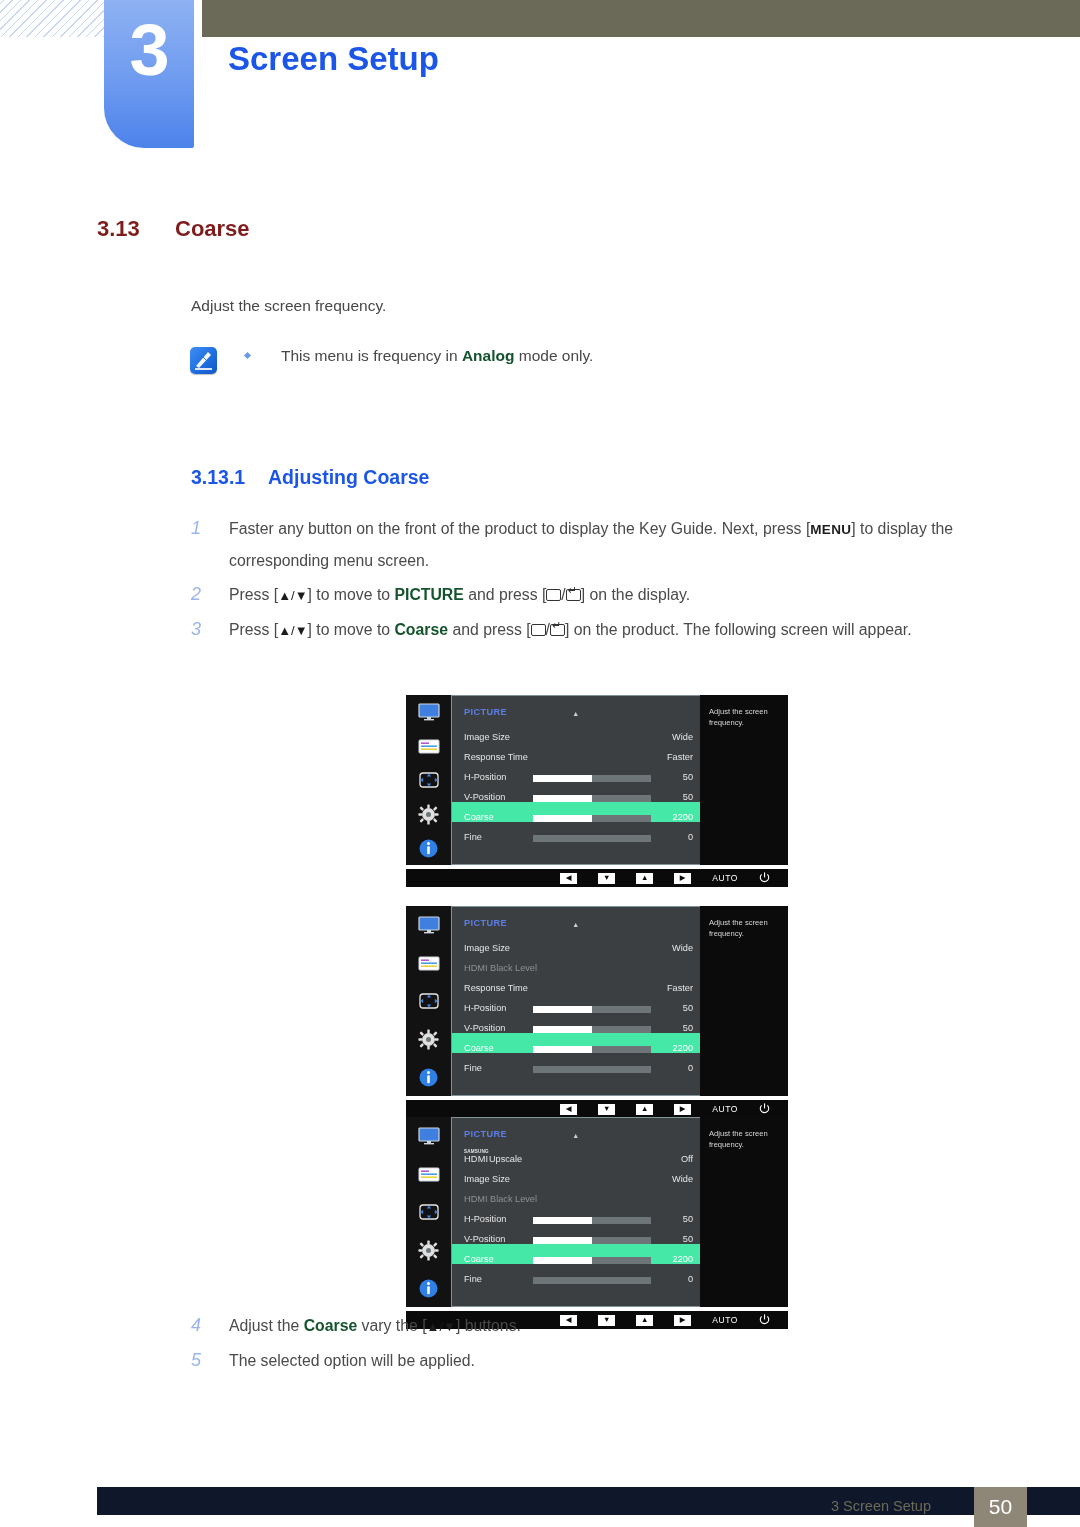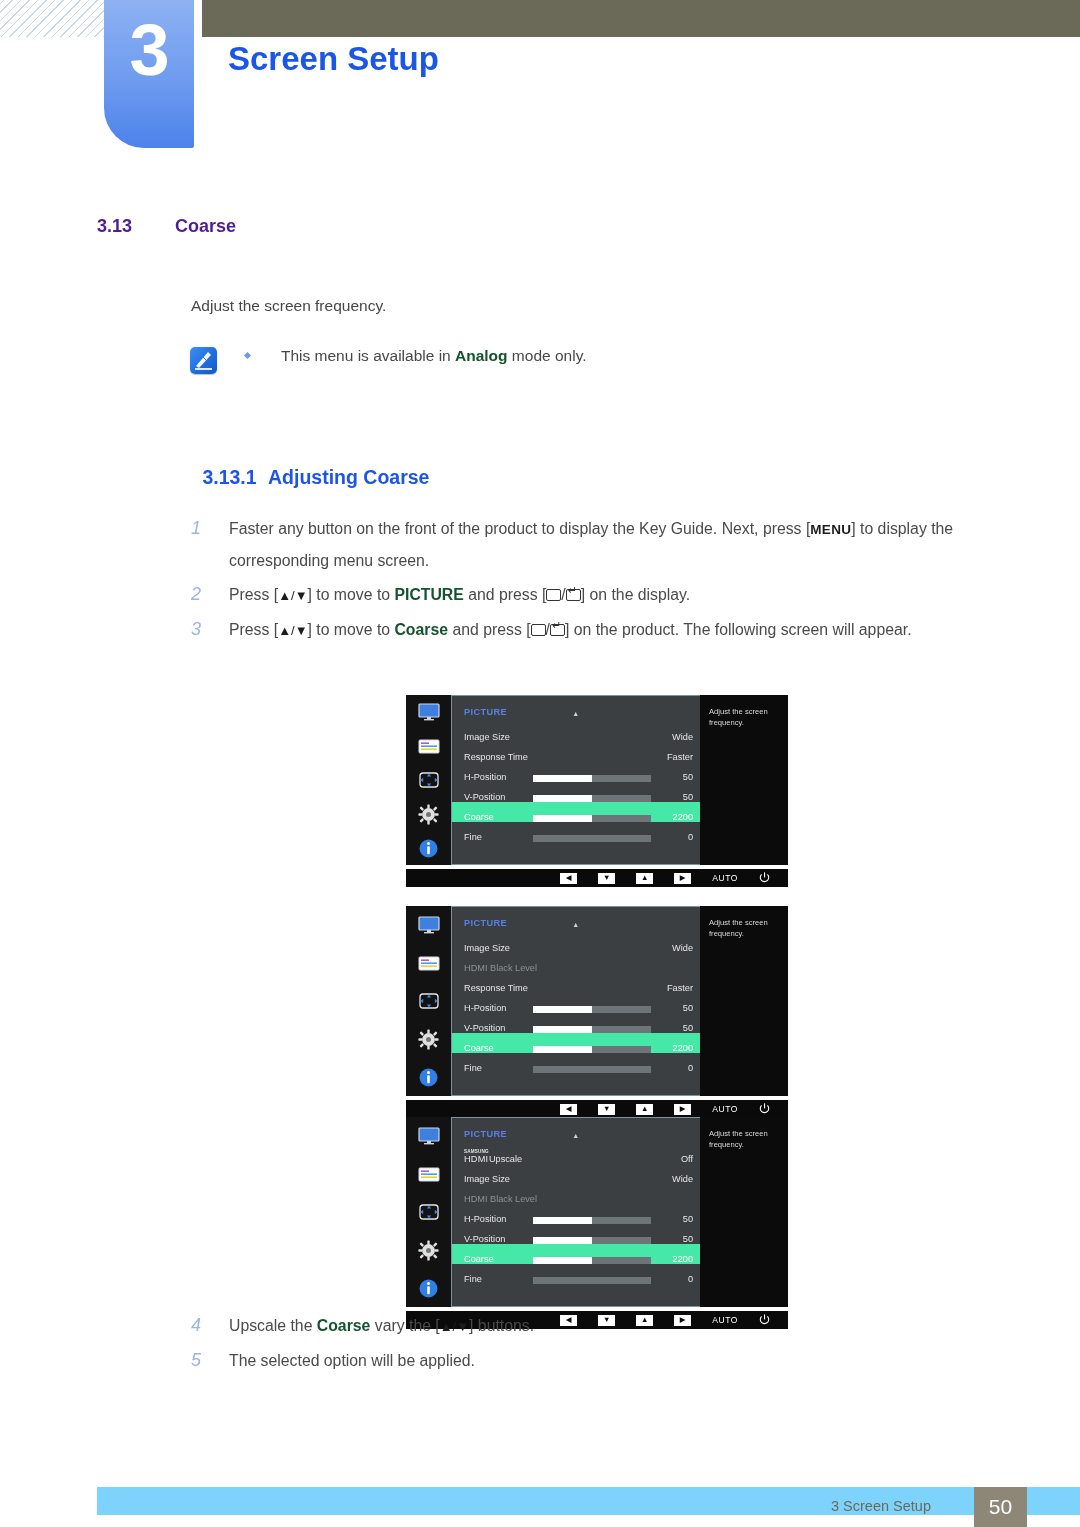--- a/index.html
+++ b/index.html
@@ -57,23 +57,23 @@
     font-size: 33px;
     font-weight: bold;
     color: #1b56e8;
     letter-spacing: 0px;
   }
 
   
   .sec-h1 {
     position: absolute;
     left: 97px; top: 216px;
-    font-size: 18px;
+    font-size: 22px;
     font-weight: bold;
-    color: #4c1d95;
+    color: #7f1d1d;
   }
   .sec-h1 .num { display: inline-block; width: 78px; }
 
   .intro-text {
     position: absolute;
     left: 191px; top: 297px;
     font-size: 15.5px;
     color: #474747;
   }
 
@@ -111,21 +111,20 @@
   }
   .hl-red { color: #14532d; font-weight: bold; }
 
   
   .sec-h2 {
     position: absolute;
     left: 191px; top: 466px;
     font-size: 19.5px;
     font-weight: bold;
     color: #1b56e8;
-    text-align: center;
   }
   .sec-h2 .num { display: inline-block; width: 77px; }
 
   
   .steps {
     position: absolute;
     left: 191px; top: 513px;
     width: 830px;
   }
   .step {
@@ -331,21 +330,21 @@
     color: #ffffff;
     font-size: 11px;
     line-height: 1;
   }
 
   
   .footer {
     position: absolute;
     left: 97px; top: 1487px;
     width: 983px; height: 28px;
-    background: #7dd3fc;
+    background: #0f172a;
   }
   .footer-txt {
     position: absolute;
     right: 149px; top: 11px;
     font-size: 14.5px;
     color: #6b6a58;
   }
   .footer-page {
     position: absolute;
     left: 877px; top: 0;
@@ -376,21 +375,21 @@
 
 <div class="note-icon">
   <svg width="27" height="27" viewBox="0 0 27 27" aria-hidden="true">
     <path d="M6 19 L18 5 L21 8 L9 21 Z" fill="#ffffff" opacity="0.95"></path>
     <path d="M5 21 L22 21 L22 23 L5 23 Z" fill="#ffffff" opacity="0.85"></path>
     <path d="M13 10 L17 14" stroke="#2b76d8" stroke-width="1" fill="none"></path>
   </svg>
 </div>
 <div class="note-list">
   <div class="note-item">
-    <span class="dot"></span><span>This menu is available in </span><span class="hl-red">Analog</span><span> mode only.</span>
+    <span class="dot"></span><span>This menu is frequency in </span><span class="hl-red">Analog</span><span> mode only.</span>
   </div>
 </div>
 
 <div class="sec-h2">
   <span class="num">3.13.1</span><span>Adjusting Coarse</span>
 </div>
 
 <div class="steps" id="steps-top">
     <div class="step"><span class="idx">1</span><span>Faster any button on the front of the product to display the Key Guide. Next, press [</span><span class="kbd">MENU</span><span>] to display the corresponding menu screen.</span></div>
     <div class="step"><span class="idx">2</span><span>Press [</span><span class="gly">▲/▼</span><span>] to move to </span><span class="hl-red">PICTURE</span><span> and press [</span><span><span class="btn-gl"></span><span>/</span><span class="btn-gl ret"></span></span><span>] on the display.</span></div>
@@ -740,20 +739,20 @@
         <div class="osd-auto">AUTO</div>
         <div class="osd-pwr"><svg width="11" height="11" viewBox="0 0 11 11">
             <path d="M2.6 2.4 A4.2 4.2 0 1 0 8.4 2.4" fill="none" stroke="#ffffff" stroke-width="1.1"></path>
             <rect x="5" y="0.4" width="1.1" height="5" fill="#ffffff"></rect>
           </svg></div>
       </div>
     </div>
   </div>
 
 <div class="steps-tail" id="steps-bottom">
-    <div class="step"><span class="idx">4</span><span>Upscale the </span><span class="hl-red">Coarse</span><span> vary the [</span><span class="gly">▲/▼</span><span>] buttons.</span></div>
+    <div class="step"><span class="idx">4</span><span>Adjust the </span><span class="hl-red">Coarse</span><span> vary the [</span><span class="gly">▲/▼</span><span>] buttons.</span></div>
     <div class="step"><span class="idx">5</span><span>The selected option will be applied.</span></div>
   </div>
 
 <div class="footer">
   <div class="footer-txt">3 Screen Setup</div>
   <div class="footer-page">50</div>
 </div>
 
 </body></html>

